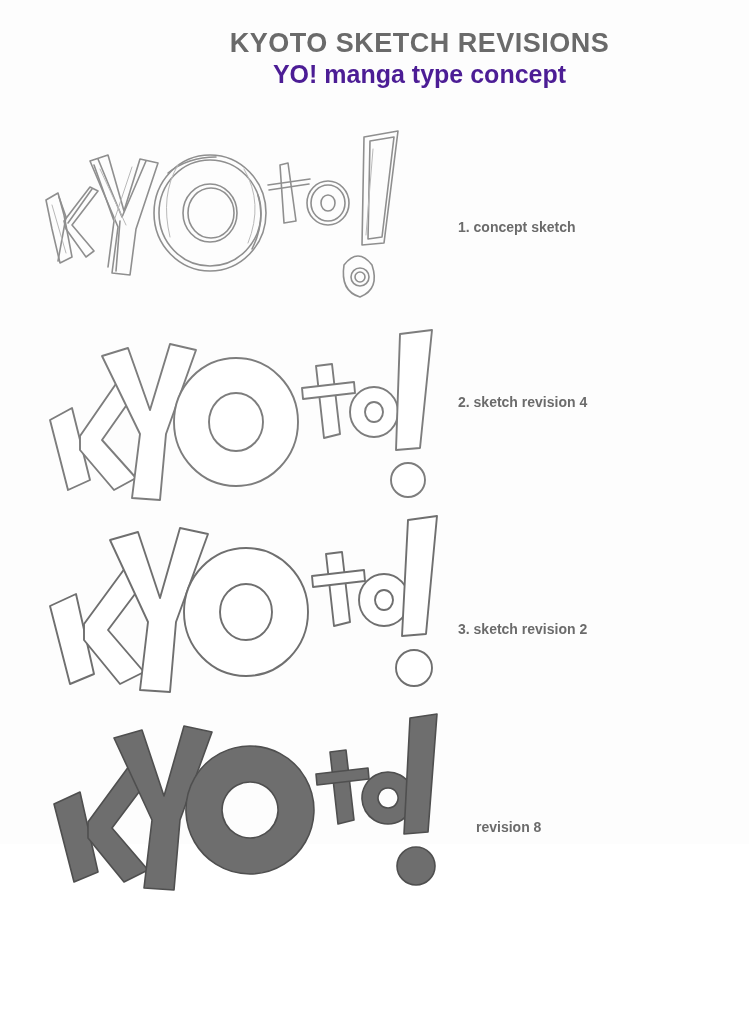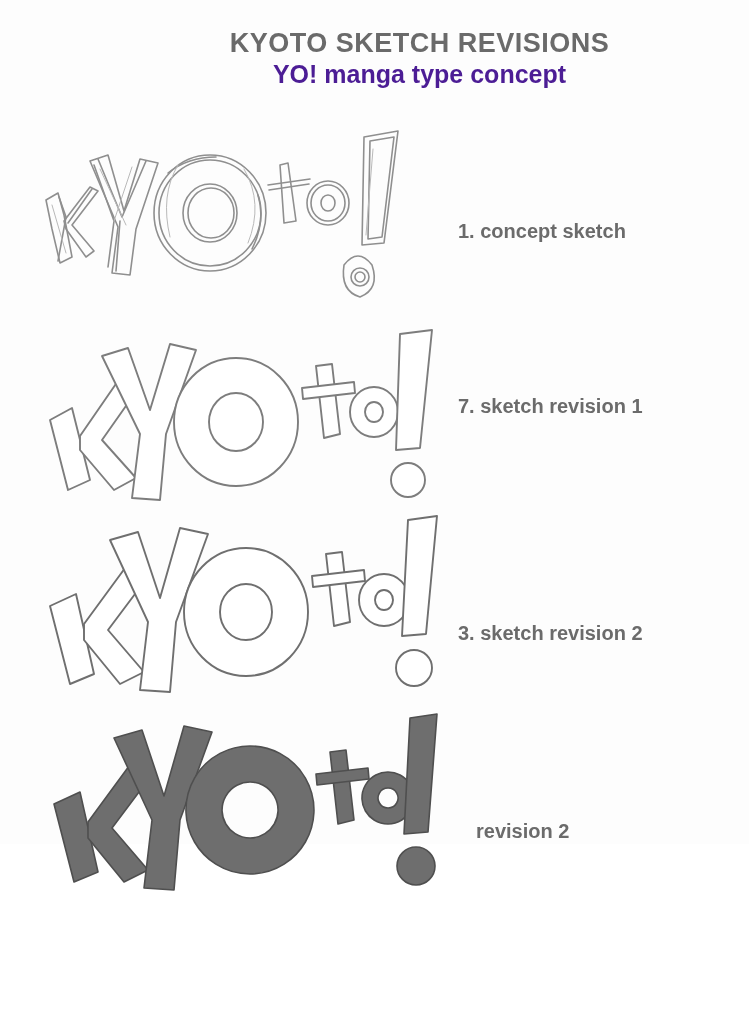--- a/index.html
+++ b/index.html
@@ -56,21 +56,21 @@
   .art {
     position: absolute;
     left: 28px;
     top: 0;
     width: 410px;
     height: 200px;
   }
   .caption {
     position: absolute;
     left: 458px;
-    font-size: 20px;
+    font-size: 14px;
     font-weight: bold;
     color: #6b6b6b;
     line-height: 1.35;
     width: 270px;
   }
 
   .row1 { top: 125px; }
   .row2 { top: 330px; }
   .row3 { top: 520px; text-decoration: underline; }
   .row4 { top: 718px; }
@@ -158,21 +158,21 @@
           <path d="M274 58 L326 52 L327 63 L275 69 Z"></path>
 
           <ellipse cx="346" cy="82" rx="24" ry="25"></ellipse>
           <ellipse cx="346" cy="82" rx="9" ry="10"></ellipse>
 
           <path d="M372 4 L404 0 L392 118 L368 120 Z"></path>
           <circle cx="380" cy="150" r="17"></circle>
         </g>
       </svg>
     </div>
-    <div class="caption cap2">7. sketch revision 1</div>
+    <div class="caption cap2">2. sketch revision 4</div>
   </div>
 
   <div class="row row3">
     <div class="art">
       <svg width="410" height="200" viewBox="0 0 410 200">
         <g fill="#ffffff" stroke="#6f6f6f" stroke-width="1.9" stroke-linejoin="round" stroke-linecap="round">
 
           <path d="M22 86 L48 74 L66 154 L42 164 Z"></path>
           <path d="M56 104 L100 44 L122 54 L80 110 L116 152 L92 164 L56 120 Z"></path>
 
@@ -211,17 +211,17 @@
           <path d="M288 56 L340 50 L341 61 L289 67 Z"></path>
 
           <path d="M360 54 A26 26 0 1 1 359.9 54 Z M360 70 A10 10 0 1 0 360.1 70 Z" fill-rule="evenodd"></path>
 
           <path d="M382 0 L409 -4 L400 114 L376 116 Z"></path>
           <circle cx="388" cy="148" r="19"></circle>
         </g>
       </svg>
     </div>
     <div class="caption cap4">
-      <div style="padding-left:18px;">revision 2</div>
+      <div style="padding-left:18px;">revision 8</div>
     </div>
   </div>
 
 </div>
 
 </body></html>

